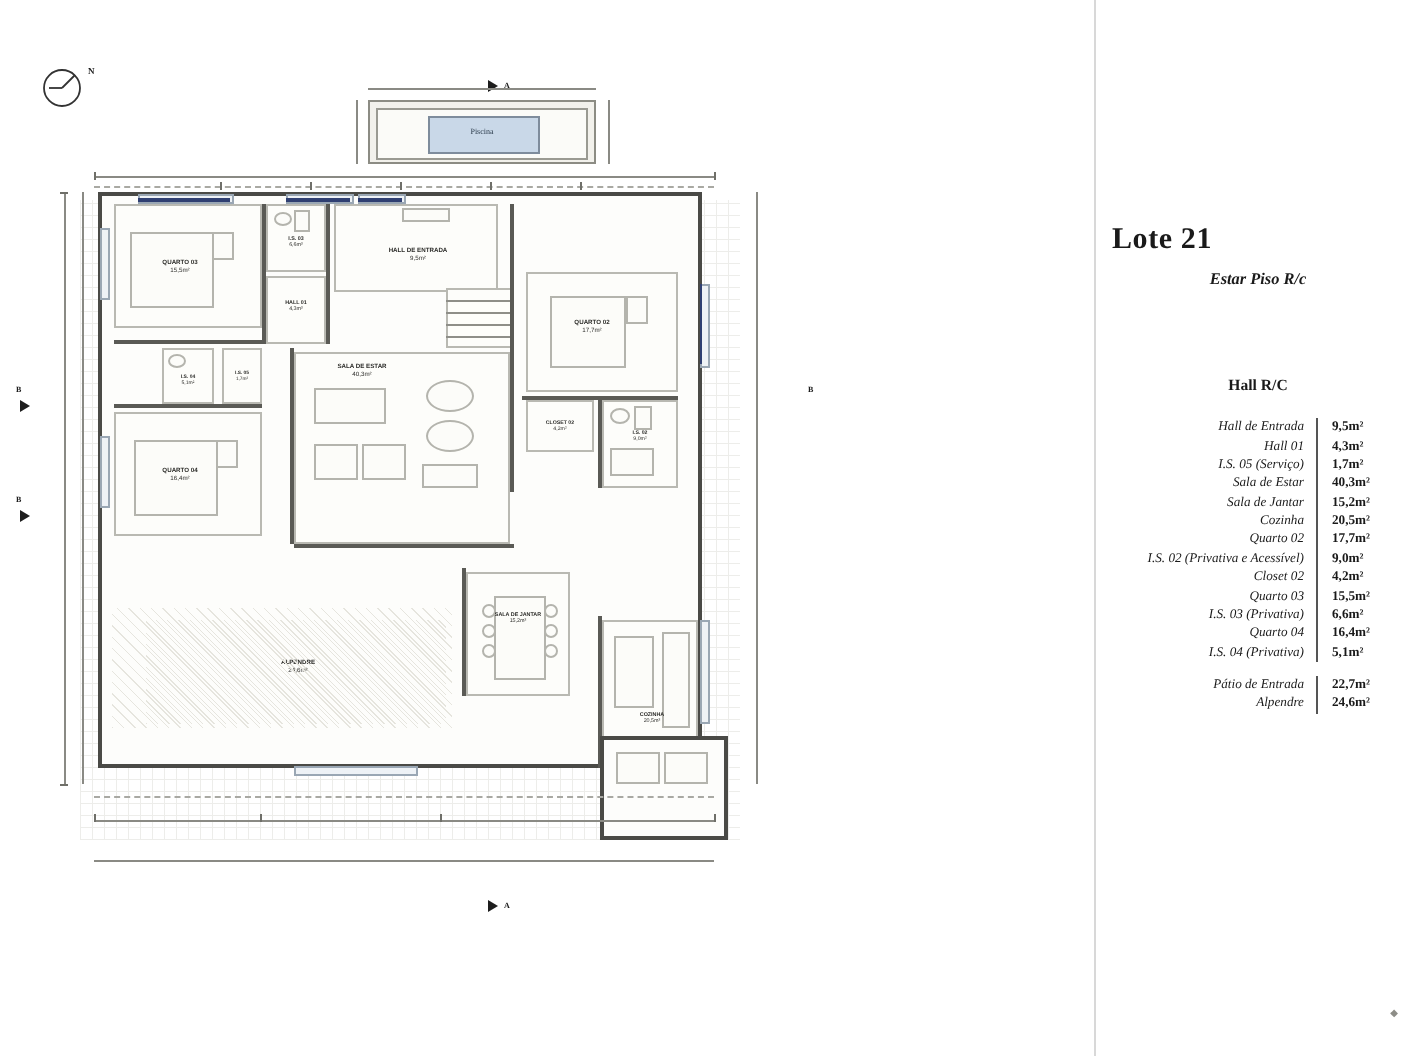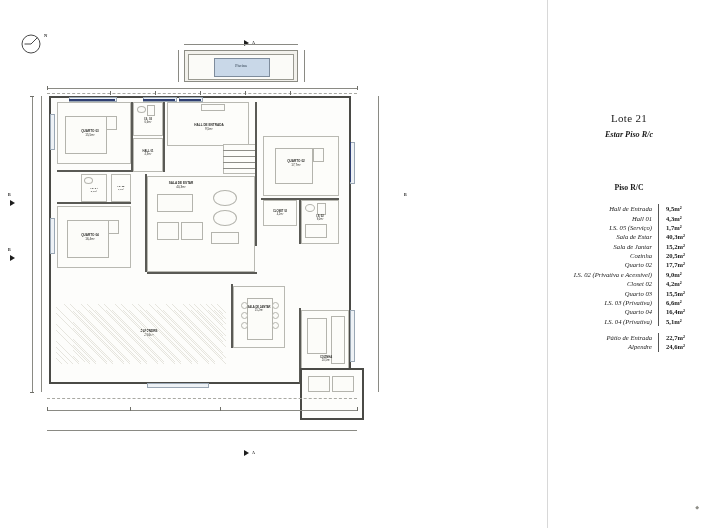--- a/index.html
+++ b/index.html
@@ -6,21 +6,21 @@
   body{width:705px;height:528px;overflow:hidden;
        font-family:"Liberation Serif", serif;color:#1a1a1a;}
   #page{position:relative;width:705px;height:528px;background:#fff;}
 
   
   .vdivider{position:absolute;left:547px;top:0;width:1px;height:528px;
             background:#d8d8d8;}
 
   
   .legend{position:absolute;left:556px;top:112px;width:146px;}
-  .lote-title{font-size:11px;font-weight:normal;text-align:center;
+  .lote-title{font-size:15px;font-weight:bold;text-align:left;
               letter-spacing:.3px;}
   .lote-sub{font-size:8.2px;font-weight:bold;text-align:center;
             margin-top:6px;font-style:italic;}
   .piso-head{font-size:7.8px;font-weight:bold;text-align:center;
              margin-top:44px;}
   .area-tbl{margin-top:12px;width:146px;border-collapse:collapse;}
   .area-tbl td{font-size:6.6px;padding:1.2px 0;vertical-align:top;}
   .area-tbl td.nm{text-align:right;font-style:italic;padding-right:6px;
                   border-right:1px solid #555;width:96px;white-space:nowrap;}
   .area-tbl td.vl{text-align:left;font-weight:bold;padding-left:7px;
@@ -325,21 +325,21 @@
     <div class="tri-r" style="left:10px;top:255px;"></div>
     <div class="seclbl" style="left:8px;top:247px;">B</div>
 
     <div class="seclbl" style="left:404px;top:192px;">B</div>
 
   </div>
 
   <div class="legend">
     <div class="lote-title">Lote 21</div>
     <div class="lote-sub">Estar Piso R/c</div>
-    <div class="piso-head">Piso R/C</div>
+    <div class="piso-head">Hall R/C</div>
 
     <table class="area-tbl">
       <tbody>
         <tr>
             <td class="nm">Hall de Entrada</td>
             <td class="vl">9,5m²</td>
           </tr>
         <tr>
             <td class="nm">Hall 01</td>
             <td class="vl">4,3m²</td>

